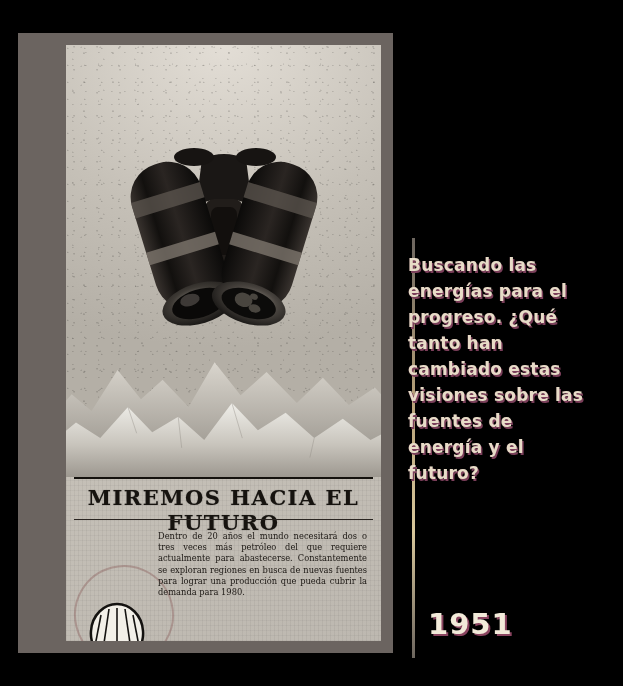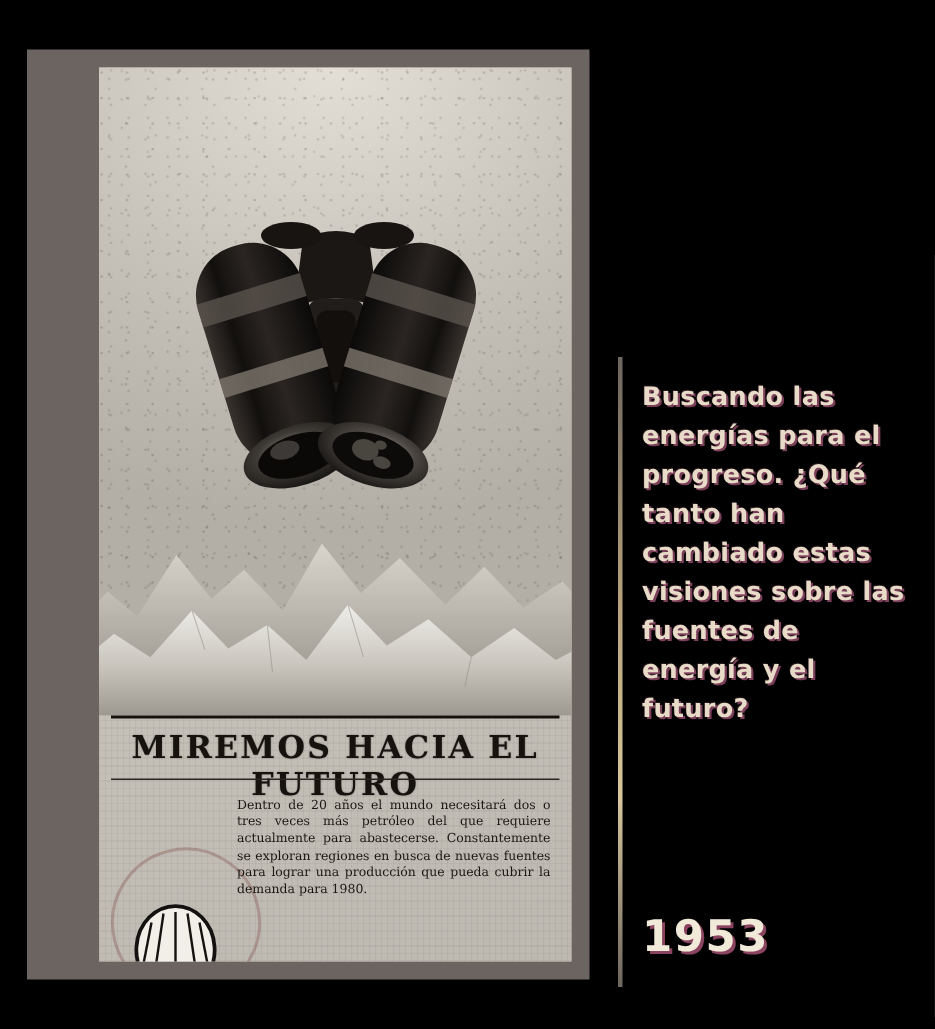--- a/index.html
+++ b/index.html
@@ -166,21 +166,21 @@
   .divider {
     position: absolute;
     left: 412px;
     top: 238px;
     width: 3px;
     height: 420px;
     background: linear-gradient(180deg, #6d665f 0%, #b8a37a 40%, #d8c79b 70%, #6d665f 100%);
   }
   .caption {
     position: absolute;
-    left: 428px;
+    left: 408px;
     top: 252px;
     width: 180px;
     font-family: "DejaVu Sans", sans-serif;
     font-weight: bold;
     font-size: 17px;
     line-height: 26px;
     color: #e8dcc8;
     letter-spacing: .2px;
     text-shadow: 1.5px 1.5px 0 #7b3f5a, -0.5px -0.5px 0 rgba(120,70,90,.35);
   }
@@ -314,15 +314,15 @@
           <text x="33" y="51.5" text-anchor="middle" font-family="DejaVu Serif, serif" font-size="11" font-weight="bold" fill="#f4f1ea" letter-spacing="1">SHELL</text>
         </svg>
       </div>
 
     </div>
   </div>
 
   <div class="divider"></div>
 
   <div class="caption">Buscando las energías para el progreso. ¿Qué tanto han cambiado estas visiones sobre las fuentes de energía y el futuro?</div>
-  <div class="year">1953</div>
+  <div class="year">1951</div>
 
 </div>
 
 </body></html>

